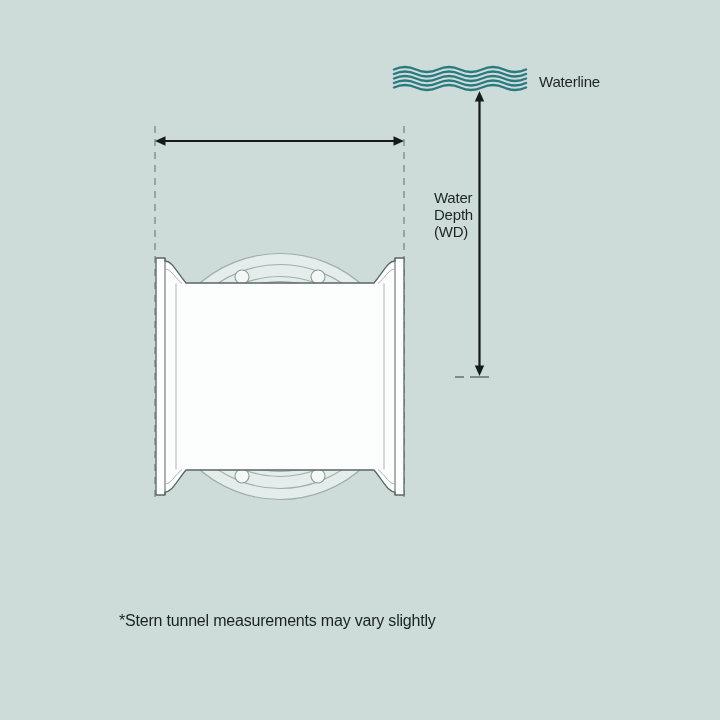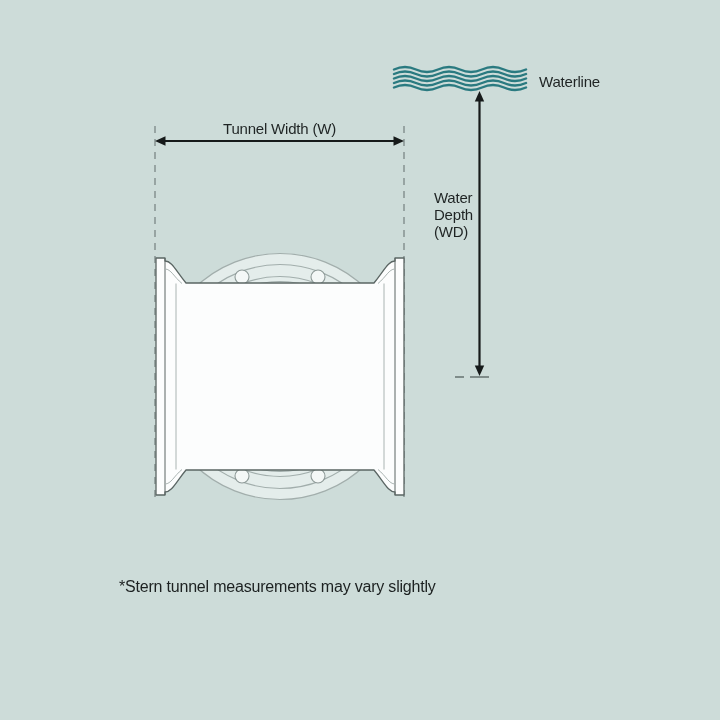--- a/index.html
+++ b/index.html
@@ -27,21 +27,21 @@
     left:531px;top:73px;margin-left:8px;
   }
   .lbl-water-depth{
     right:247px;top:189px;
     text-align:left;
     white-space:pre-line;
     line-height:17px;
   }
   .fn-big{
     position:absolute;
-    left:127px;top:578px;
+    left:127px;top:612px;
     font-size:16px;
     line-height:18.5px;
     letter-spacing:-0.2px;
     color:#1c2121;
   }
   .fn-big .hang{margin-left:-8px;}
   .fn-small{
     position:absolute;
     left:127px;top:621px;
     font-size:11px;
@@ -119,21 +119,20 @@
 
     <g fill="none" stroke-width="2.4" stroke-linecap="round" stroke="#2a7a80">
       <path d="M394,69.5 q11,-5 22,0 t22,0 t22,0 t22,0 t22,0 t22,0"></path>
       <path d="M394,74   q11,-5 22,0 t22,0 t22,0 t22,0 t22,0 t22,0"></path>
       <path d="M394,78.5 q11,-5 22,0 t22,0 t22,0 t22,0 t22,0 t22,0"></path>
       <path d="M394,83   q11,-5 22,0 t22,0 t22,0 t22,0 t22,0 t22,0"></path>
       <path d="M394,87.5 q11,-5 22,0 t22,0 t22,0 t22,0 t22,0 t22,0"></path>
     </g>
   </svg>
 
-  <div class="lbl lbl-tunnel-width">Tunnel Width (W)</div>
 
   <div class="lbl lbl-waterline">Waterline</div>
 
   <div class="lbl lbl-water-depth">Water
 Depth
 (WD)</div>
 
   <div class="fn-big">
     <div class="hang">*Stern tunnel measurements may vary slightly</div>
   </div>

